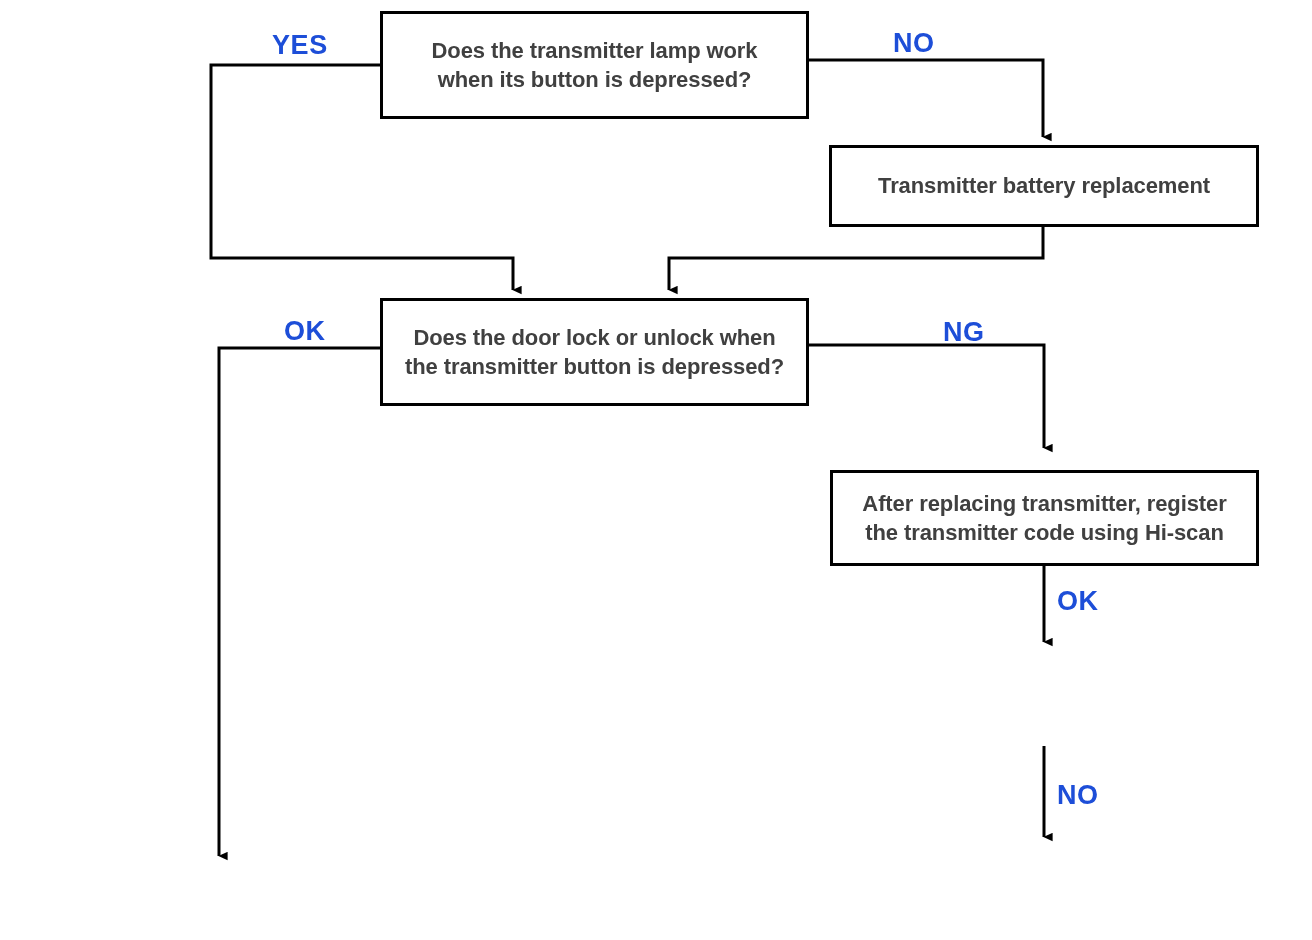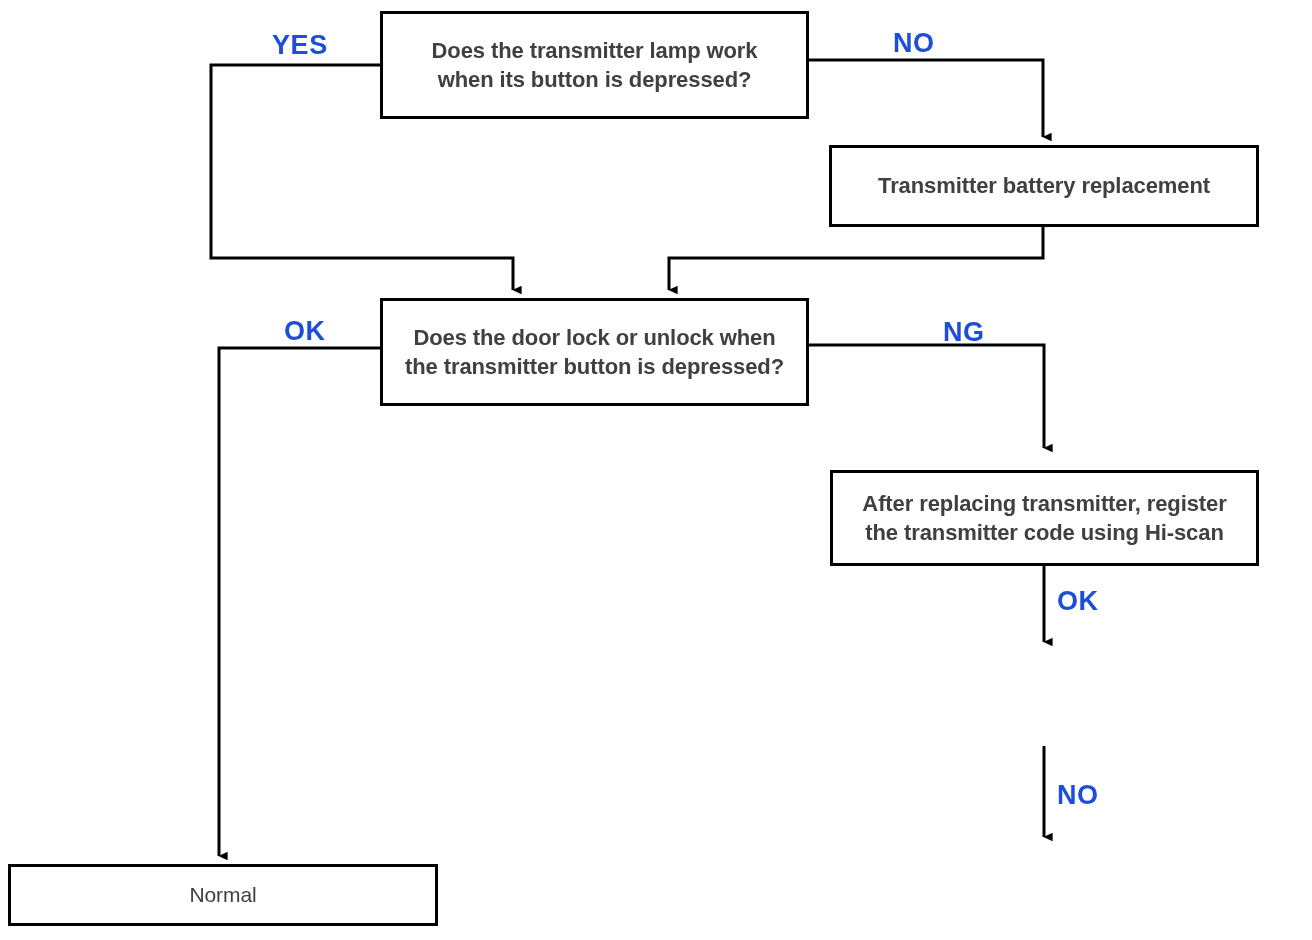--- a/index.html
+++ b/index.html
@@ -121,23 +121,20 @@
 the transmitter button is depressed?</span>
   </div>
 
   <div class="node" id="node-register">
     <span class="node-text">After replacing transmitter, register
 the transmitter code using Hi-scan</span>
   </div>
 
 
 
-  <div class="node terminal" id="node-normal">
-    <span class="node-text">Normal</span>
-  </div>
 
   <div class="edge-label" id="label-yes">YES</div>
   <div class="edge-label" id="label-no">NO</div>
   <div class="edge-label" id="label-ok1">OK</div>
   <div class="edge-label" id="label-ng">NG</div>
   <div class="edge-label" id="label-ok2">OK</div>
   <div class="edge-label" id="label-no2">NO</div>
 
 </div>
 

